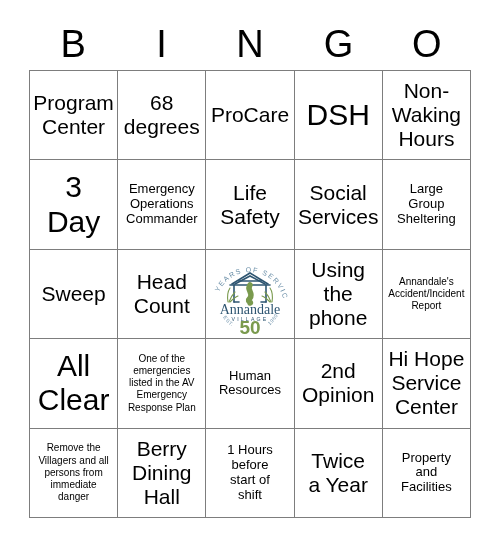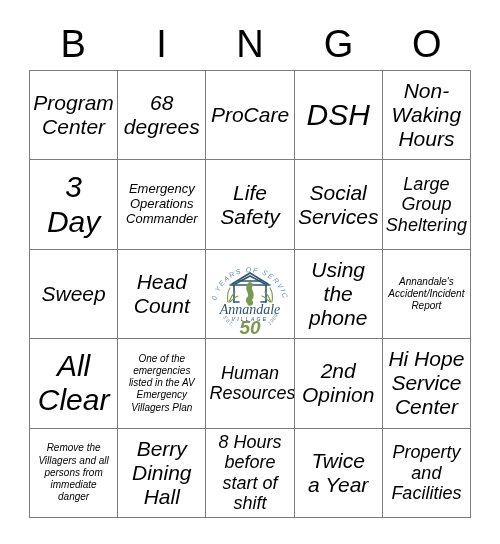--- a/index.html
+++ b/index.html
@@ -50,21 +50,20 @@
     top: 70px;
     width: 442px;
     height: 448px;
     box-sizing: border-box;
     display: grid;
     grid-template-columns: repeat(5, 1fr);
     grid-template-rows: repeat(5, 1fr);
     border-top: 1px solid #7d7d7d;
     border-left: 1px solid #7d7d7d;
     background: #ffffff;
-    font-style: italic;
   }
   .cell {
     box-sizing: border-box;
     border-right: 1px solid #7d7d7d;
     border-bottom: 1px solid #7d7d7d;
     display: flex;
     align-items: center;
     justify-content: center;
     text-align: center;
     padding: 2px 3px;
@@ -75,21 +74,21 @@
     display: block;
     width: 100%;
     line-height: 1.14;
     white-space: pre-line;
   }
 
   
   .fs-xxl .cell-text { font-size: 30px; }
   .fs-xl  .cell-text { font-size: 21px; }
   .fs-l   .cell-text { font-size: 21px; }
-  .fs-m   .cell-text { font-size: 18px; }
+  .fs-m   .cell-text { font-size: 13px; }
   .fs-s   .cell-text { font-size: 13px; }
   .fs-xs  .cell-text { font-size: 10px; line-height: 1.22; }
 
   
   .logo-cell {
     padding: 0;
   }
   .logo {
     position: relative;
     width: 84px;
@@ -221,21 +220,21 @@
       </div>
       <div class="cell fs-xxl">
         <span class="cell-text">All
 Clear</span>
       </div>
       <div class="cell fs-xs">
         <span class="cell-text">One of the
 emergencies
 listed in the AV
 Emergency
-Villagers Plan</span>
+Response Plan</span>
       </div>
       <div class="cell fs-m">
         <span class="cell-text">Human
 Resources</span>
       </div>
       <div class="cell fs-l">
         <span class="cell-text">2nd
 Opinion</span>
       </div>
       <div class="cell fs-l">
@@ -249,21 +248,21 @@
 persons from
 immediate
 danger</span>
       </div>
       <div class="cell fs-l">
         <span class="cell-text">Berry
 Dining
 Hall</span>
       </div>
       <div class="cell fs-m">
-        <span class="cell-text">8 Hours
+        <span class="cell-text">1 Hours
 before
 start of
 shift</span>
       </div>
       <div class="cell fs-xl">
         <span class="cell-text">Twice
 a Year</span>
       </div>
       <div class="cell fs-m">
         <span class="cell-text">Property

